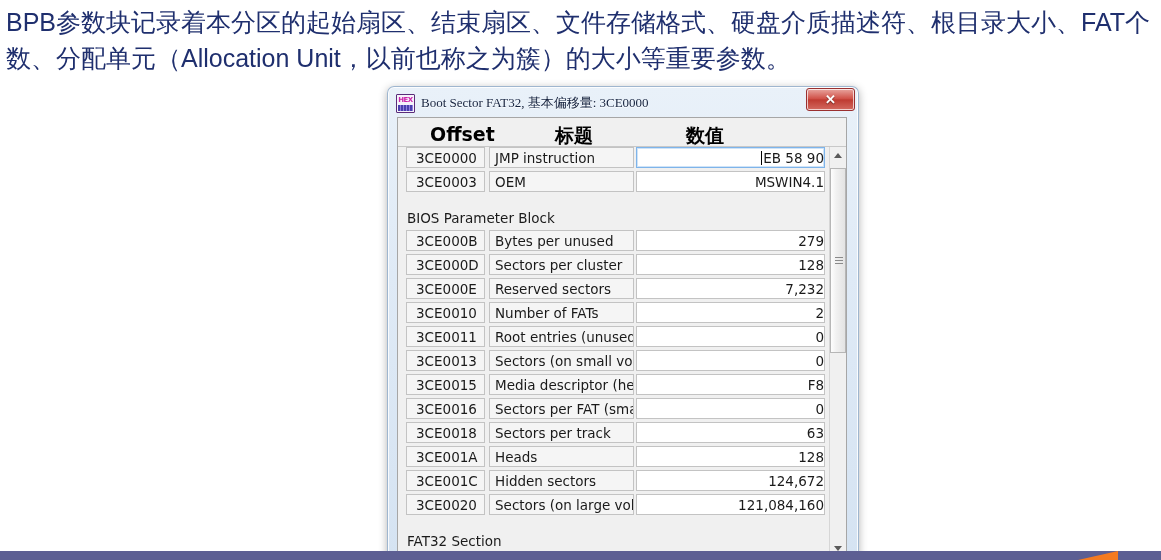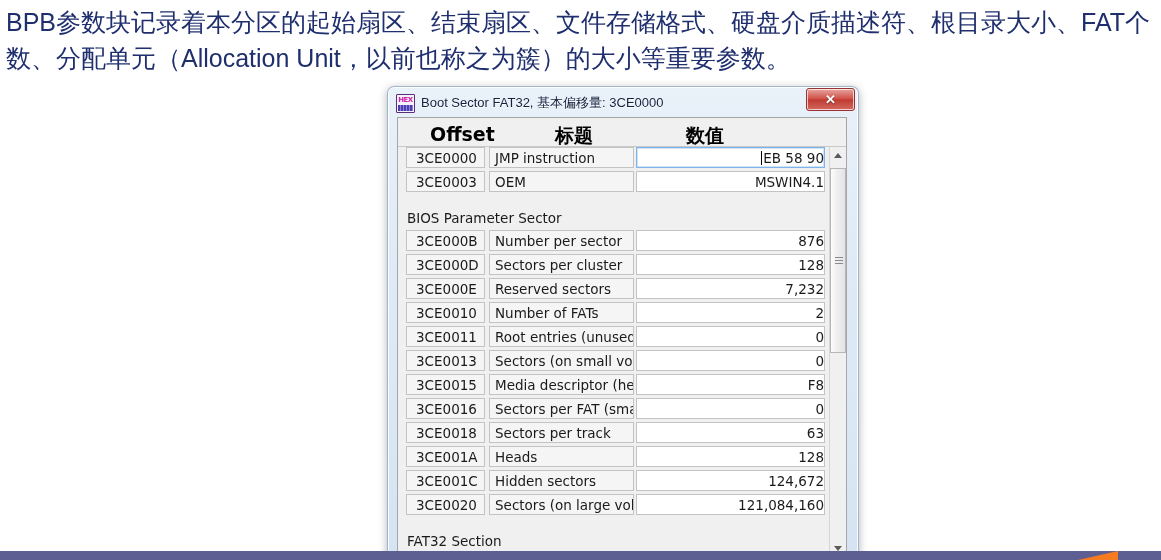--- a/index.html
+++ b/index.html
@@ -58,21 +58,21 @@
     font-size:7px;font-weight:bold;color:#cc22aa;text-align:center;
     line-height:8px;letter-spacing:-0.5px;
     font-family:"DejaVu Sans",sans-serif;
   }
   #app-icon .hex-bot{
     position:absolute;left:1px;bottom:1px;width:15px;height:6px;
     background:repeating-linear-gradient(90deg,#4b3fae 0 2px,#8f7fe0 2px 3px);
   }
   #window-title{
     font-size:13px;color:#14213d;white-space:nowrap;
-    font-family:Liberation Sans, sans-serif;
+    font-family:Liberation Serif, serif;
     text-shadow:0 1px 0 rgba(255,255,255,.9);
   }
   #close-button{
     position:absolute;right:-2px;top:-3px;width:47px;height:21px;
     border:1px solid #9a3030;border-radius:3px;
     background:linear-gradient(180deg,#e8a6a0 0%,#d1534a 45%,#bf3b32 52%,#d36a60 100%);
     box-shadow:0 0 0 1px rgba(255,255,255,.7) inset;
     cursor:pointer;
   }
   #close-button .x{
@@ -205,25 +205,25 @@
           <div class="cell c-offset">3CE0000</div>
           <div class="cell c-title">JMP instruction</div>
           <div class="cell c-value focused"><span class="caret"></span><span>EB 58 90</span></div>
         </div>
         <div class="row">
           <div class="cell c-offset">3CE0003</div>
           <div class="cell c-title">OEM</div>
           <div class="cell c-value">MSWIN4.1</div>
         </div>
         <div class="spacer"></div>
-        <div class="section-label">BIOS Parameter Sector</div>
+        <div class="section-label">BIOS Parameter Block</div>
         <div class="row">
           <div class="cell c-offset">3CE000B</div>
-          <div class="cell c-title">Number per sector</div>
-          <div class="cell c-value">876</div>
+          <div class="cell c-title">Bytes per unused</div>
+          <div class="cell c-value">279</div>
         </div>
         <div class="row">
           <div class="cell c-offset">3CE000D</div>
           <div class="cell c-title">Sectors per cluster</div>
           <div class="cell c-value">128</div>
         </div>
         <div class="row">
           <div class="cell c-offset">3CE000E</div>
           <div class="cell c-title">Reserved sectors</div>
           <div class="cell c-value">7,232</div>

